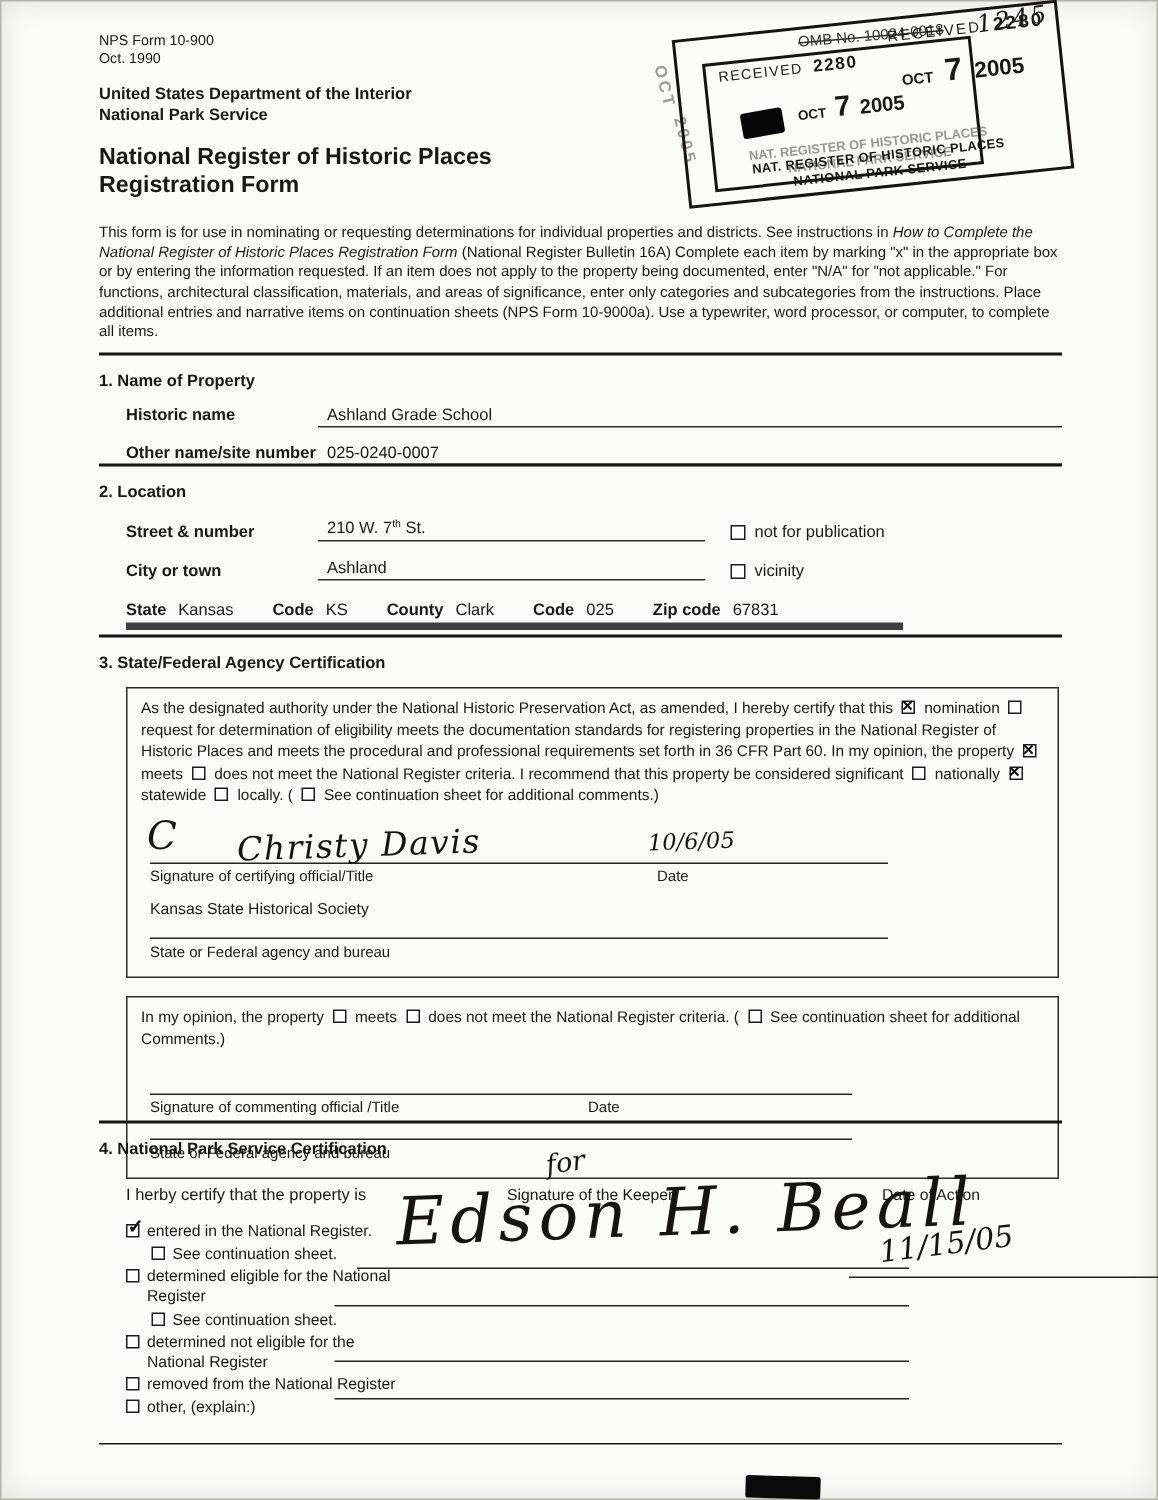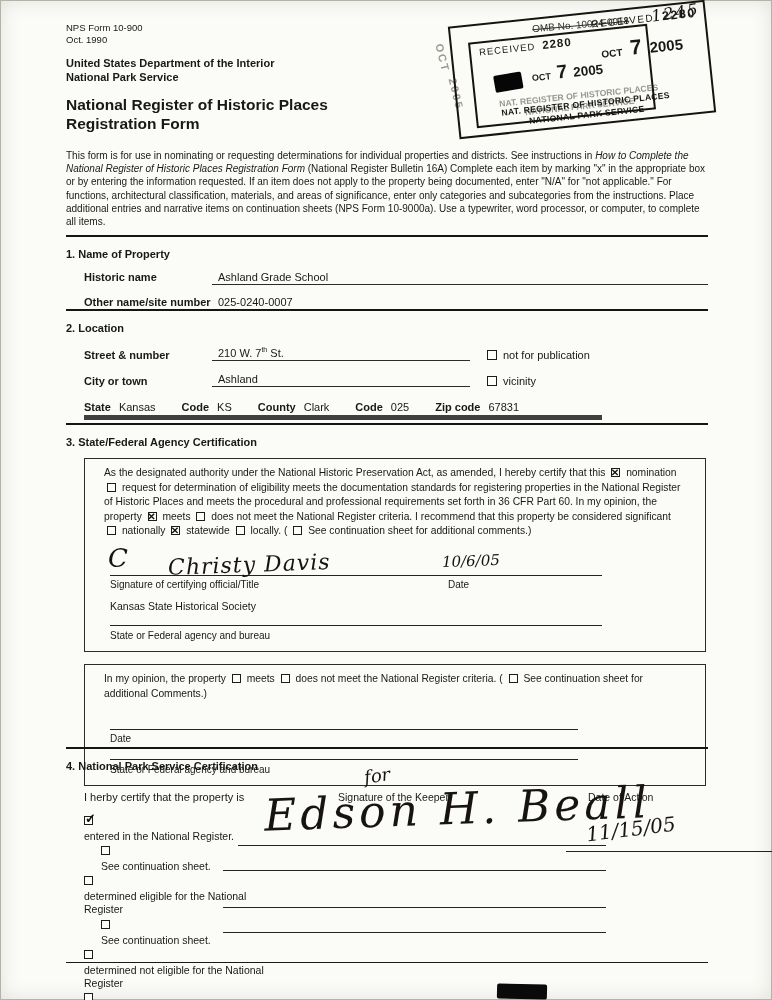--- a/index.html
+++ b/index.html
@@ -63,21 +63,21 @@
 
   .loc-row { display:flex; align-items:flex-end; margin:12px 0 0 18px; font-size:11px; }
   .loc-label { font-weight:bold; width:128px; flex:none; }
   .loc-value { width:258px; flex:none; border-bottom:1px solid #2b2b28; padding:0 6px 1px; }
   .loc-check { display:flex; align-items:center; margin-left:14px; gap:3px; }
   .loc-check .cb { width:10px; height:10px; }
   .state-row { display:flex; align-items:flex-end; margin:14px 0 0 18px; font-size:11px; border-bottom:5px solid #404040; width:518px; padding-bottom:2px; }
   .sl { font-weight:bold; margin-right:8px; }
   .sv { margin-right:26px; }
 
-  .cert-box { margin:10px 0 0 18px; width:622px; border:1.2px solid #2b2b28; padding:7px 19px 8px; font-size:10.3px; line-height:1.42; background:rgba(255,255,255,.0); }
+  .cert-box { margin:10px 0 0 18px; width:622px; border:1.2px solid #2b2b28; padding:7px 9px 8px; font-size:10.3px; line-height:1.42; background:rgba(255,255,255,.0); }
   .sig-rule1 { position:relative; margin:3px 0 0 6px; width:492px; height:34px; border-bottom:1.2px solid #24241f; }
   .sig-hw { position:absolute; left:4px; bottom:-5px; font-size:22px; transform:rotate(-2deg); letter-spacing:1px; white-space:nowrap; }
   .sig-flourish { position:absolute; left:-2px; bottom:-2px; font-size:26px; letter-spacing:6px; white-space:nowrap; }
   .sig-date1 { position:absolute; left:332px; bottom:3px; font-size:15px; transform:rotate(-2deg); }
   .sig-labels { display:flex; width:492px; margin:2px 0 0 6px; font-size:10px; }
   .sig-labels .l1 { width:338px; }
   .agency-name { margin:7px 0 0 6px; font-size:10.5px; }
   .rule2 { width:492px; margin-left:6px; border-bottom:1.2px solid #24241f; height:12px; }
   .bureau { margin:3px 0 0 6px; font-size:10px; }
   .box2 .sig-rule2b { width:468px; margin:26px 0 0 6px; border-bottom:1.2px solid #24241f; height:2px; }
@@ -87,21 +87,21 @@
 
   
   .s4-body { position:relative; height:218px; margin-top:3px; }
   .s4-intro { position:absolute; left:18px; top:16px; font-size:11px; }
   .keeper-label { position:absolute; left:272px; top:16px; font-size:10.5px; }
   .action-label { position:absolute; left:522px; top:16px; font-size:10.5px; }
   .keeper-for { position:absolute; left:298px; top:-10px; font-size:18px; transform:rotate(-8deg); }
   .keeper-sig { position:absolute; left:198px; top:8px; font-size:44px; letter-spacing:4px; transform:rotate(-2deg); white-space:nowrap; }
   .action-date { position:absolute; left:520px; top:42px; font-size:20px; transform:rotate(-7deg); white-space:nowrap; }
   .opts { position:absolute; left:18px; top:40px; width:192px; }
-  .opt { display:flex; gap:5px; margin-bottom:2px; font-size:10.5px; line-height:1.25;flex-direction:column; }
+  .opt { display:flex; gap:5px; margin-bottom:2px; font-size:10.5px; line-height:1.25; }
   .opt .cb { margin:1px 0 0 0; }
   .opt.sub { margin-left:17px; }
   .hline { position:absolute; border-top:1.2px solid #24241f; }
   #l1 { left:172px; top:70px; width:368px; }
   #l2 { left:500px; top:76px; width:206px; }
   #l3 { left:157px; top:95px; width:383px; }
   #l4 { left:157px; top:132px; width:383px; }
   #l5 { left:157px; top:157px; width:383px; }
 
   .bottom-rule { left:66px; top:962px; width:642px; border-top:1.5px solid #1a1a16; }
@@ -258,20 +258,21 @@
         <span>In my opinion, the property</span>
         <span class="cb"></span>
         <span>meets</span>
         <span class="cb"></span>
         <span>does not meet the National Register criteria. (</span>
         <span class="cb"></span>
         <span>See continuation sheet for additional Comments.)</span>
       </p>
       <div class="sig-rule2b"></div>
       <div class="sig-labels">
+        <span class="l1">Signature of commenting official /Title</span>
         <span>Date</span>
       </div>
       <div class="rule2"></div>
       <div class="bureau">State or Federal agency and bureau</div>
     </div>
   </div>
 
   <div class="section" id="sec4">
     <div class="sec-rule"></div>
     <div class="sec-h">4. National Park Service Certification</div>

